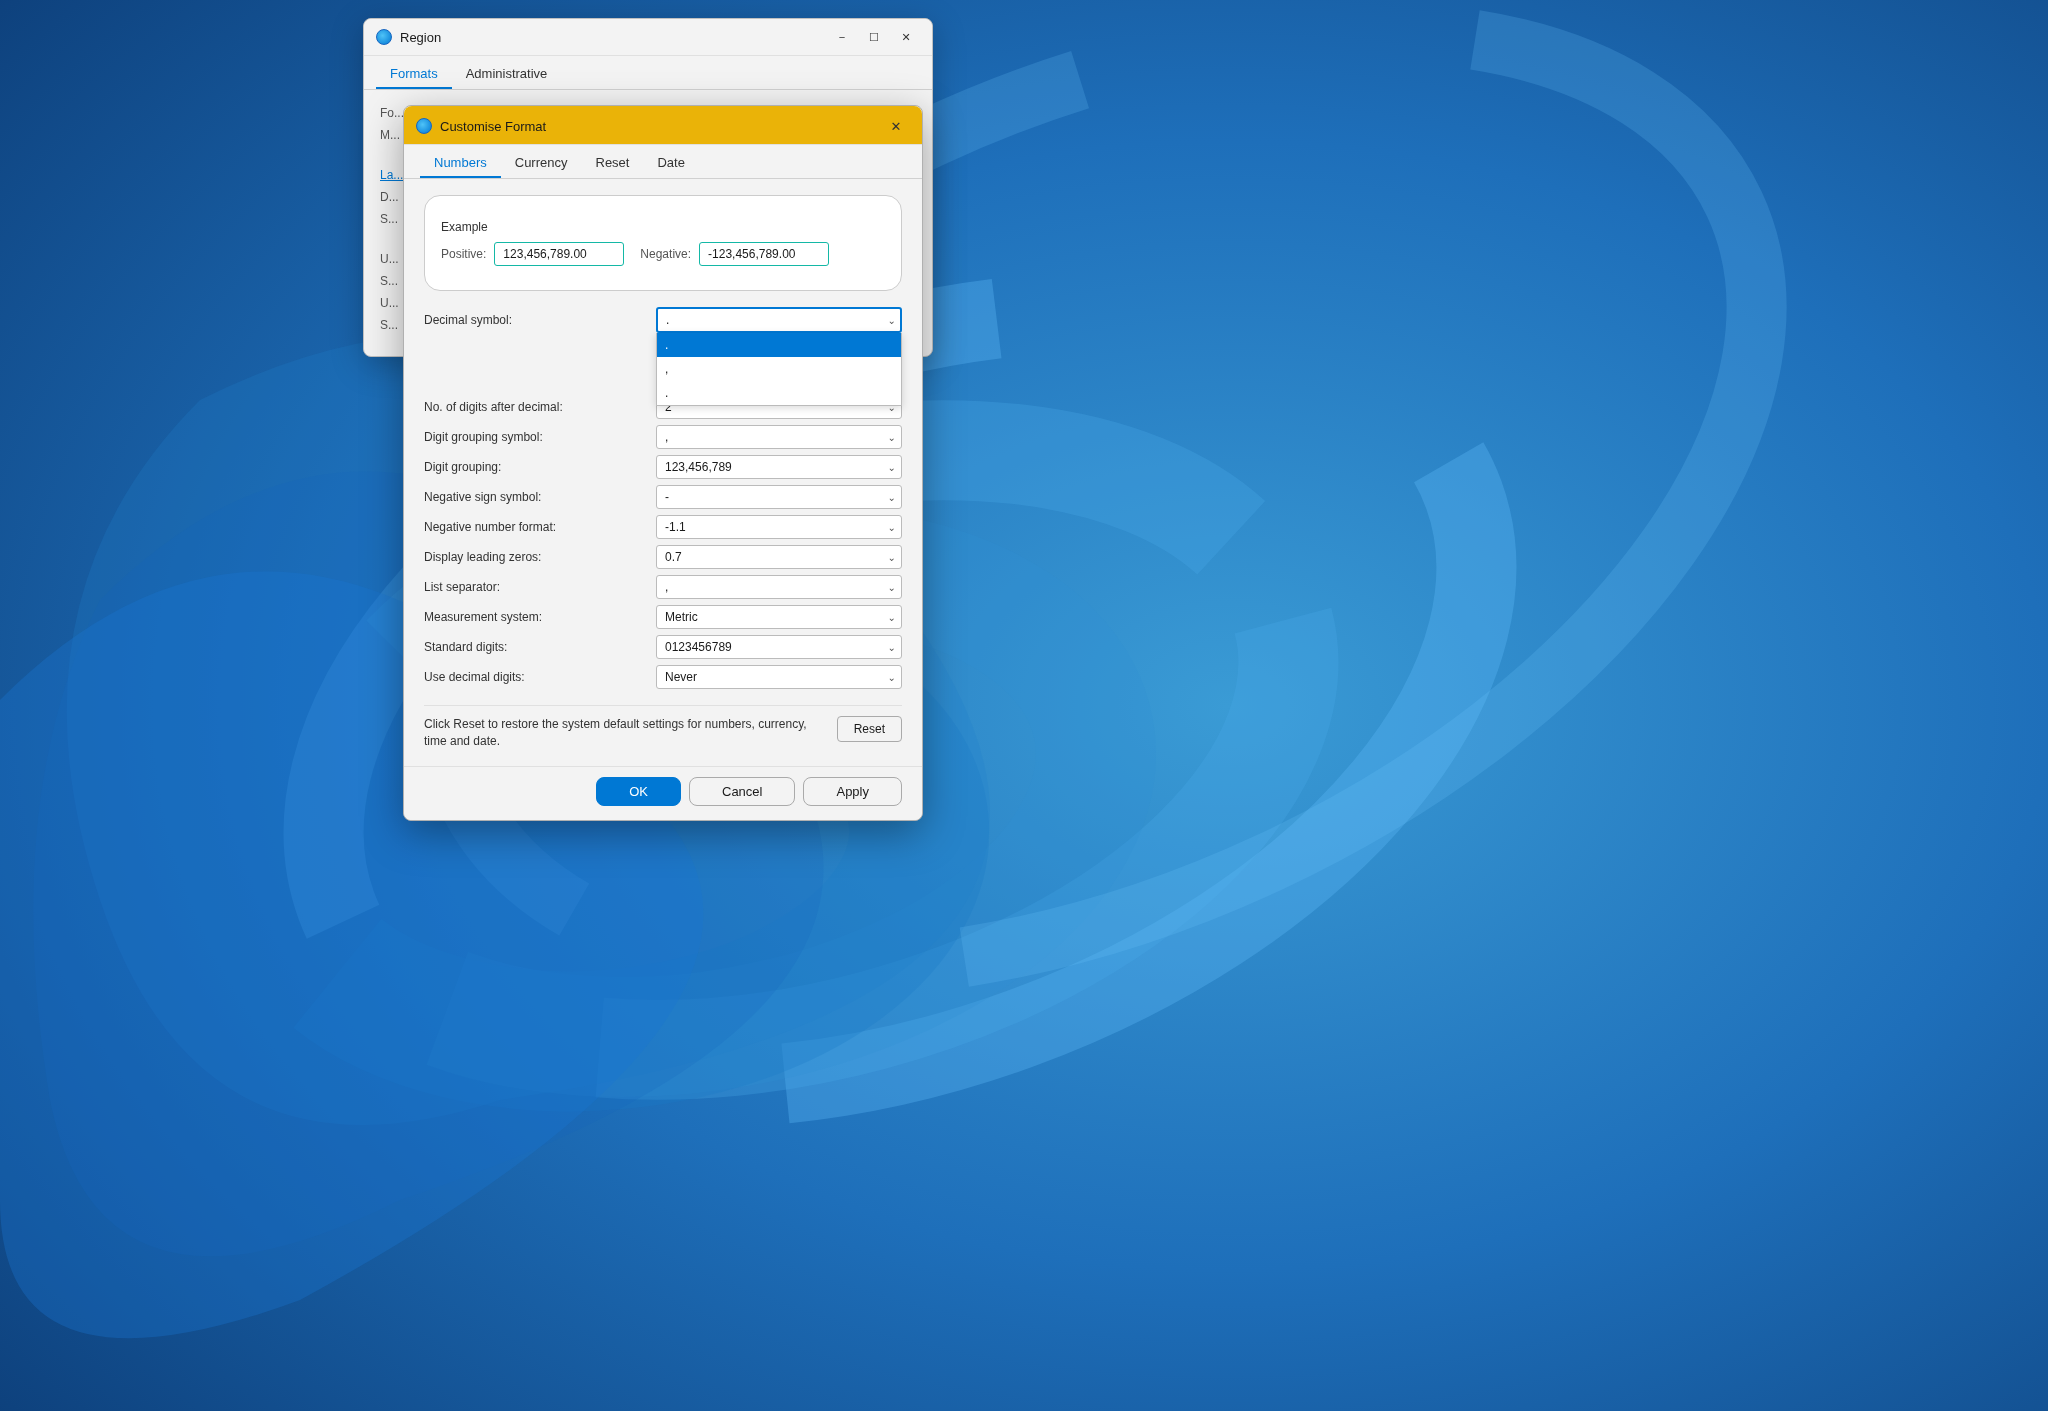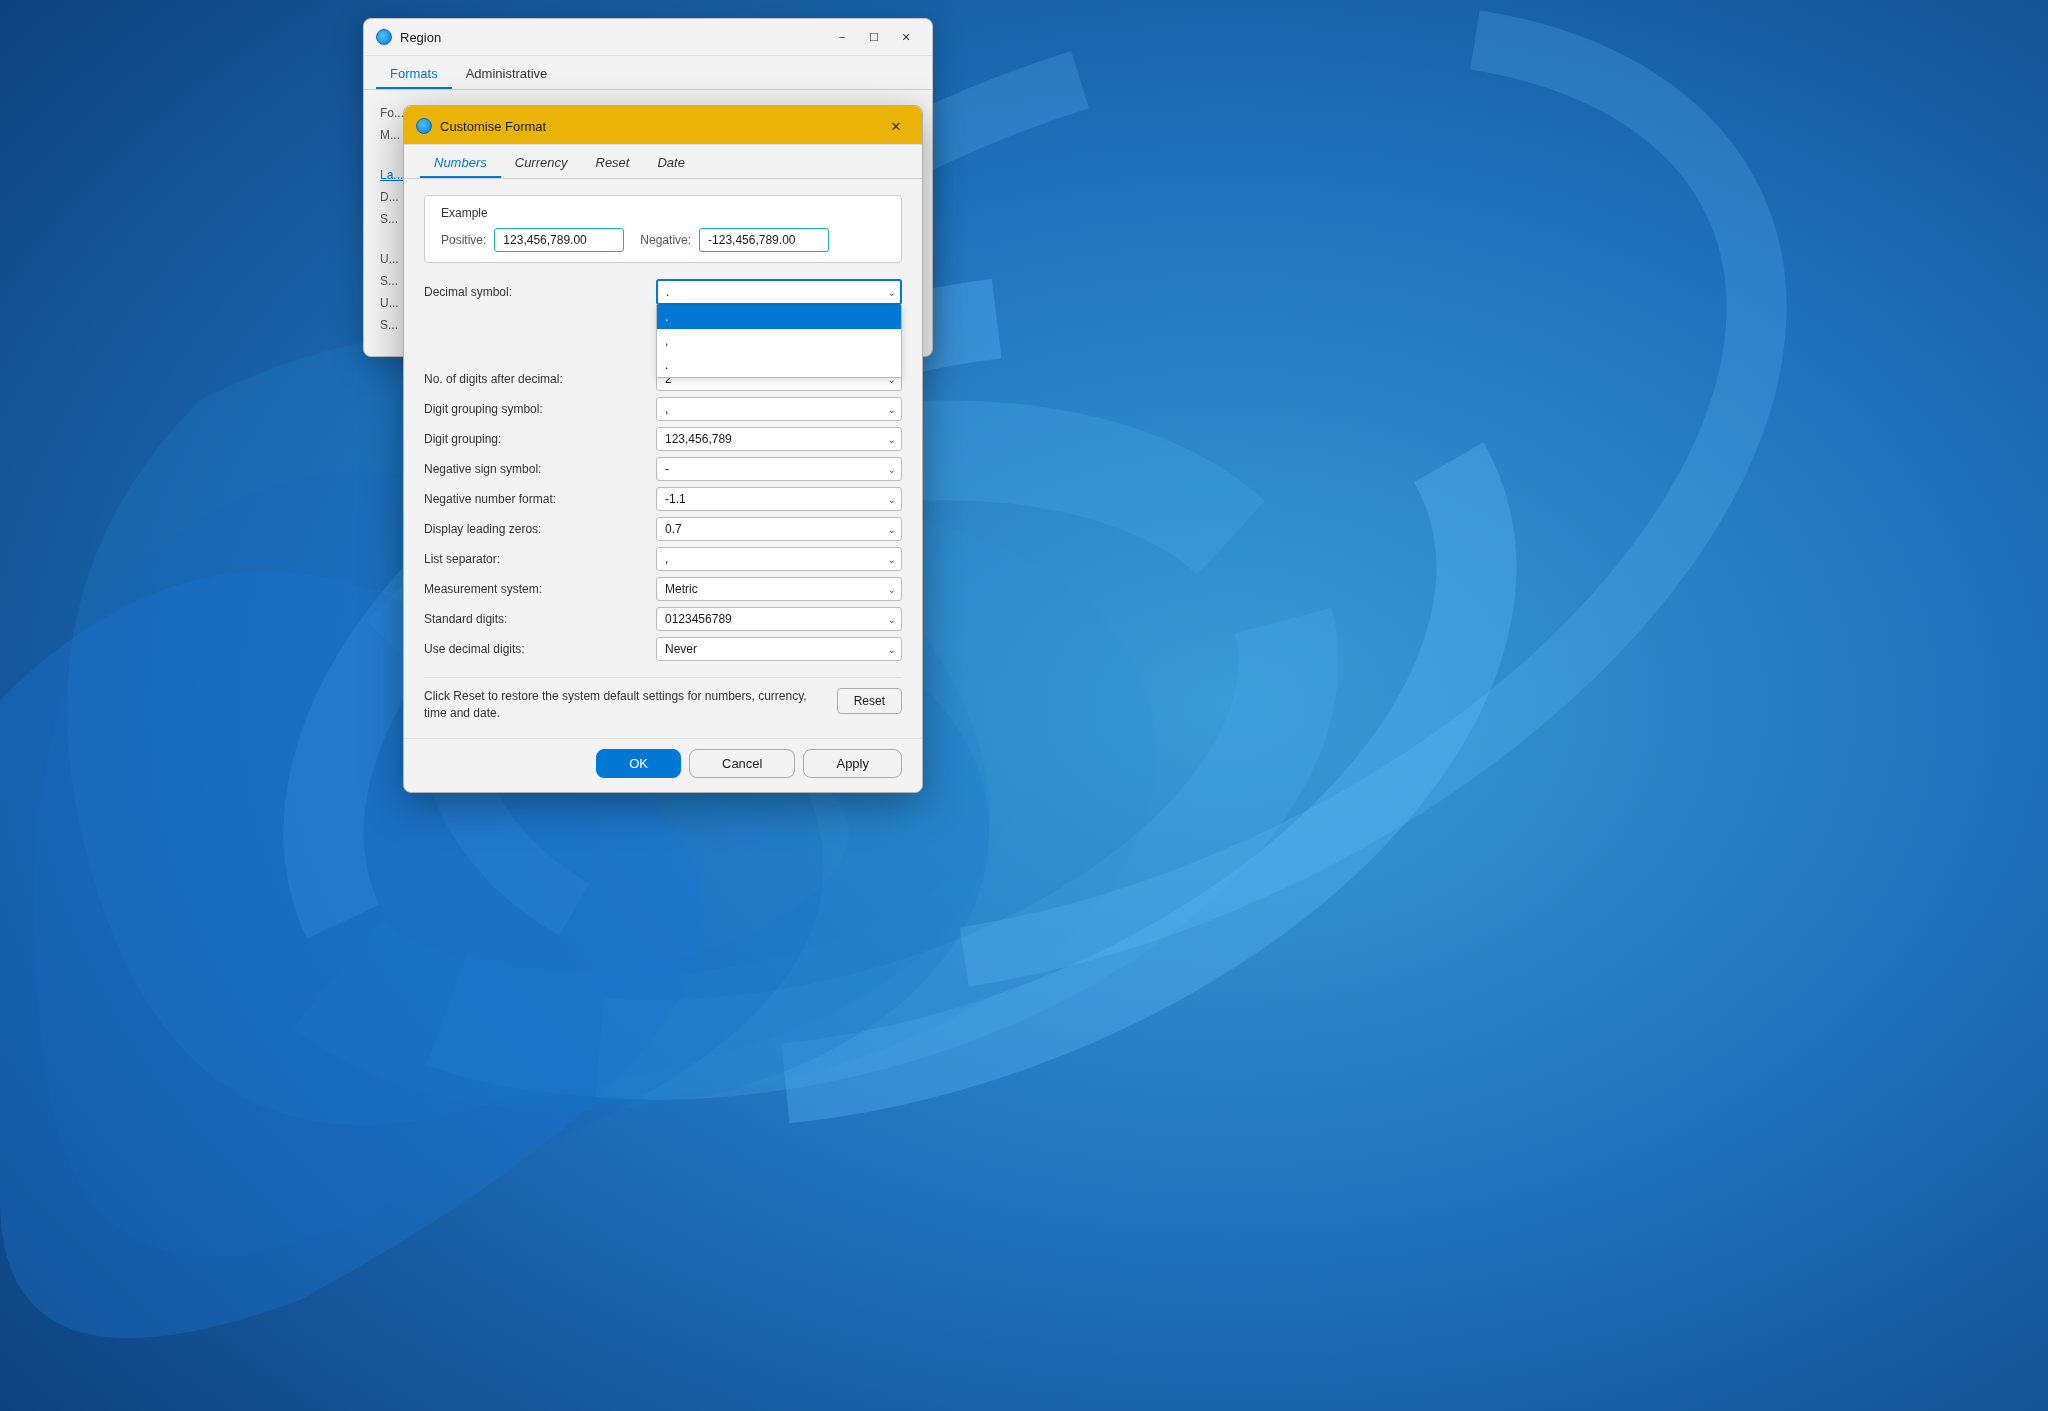--- a/index.html
+++ b/index.html
@@ -155,38 +155,37 @@
       background: #f3f3f3;
       border-bottom: 1px solid #d0d0d0;
     }
 
     .customize-tab {
       padding: 6px 14px;
       font-size: 13px;
       cursor: pointer;
       border-bottom: 2px solid transparent;
       color: #333;
-      font-style: italic;
     }
 
     .customize-tab.active {
       border-bottom: 2px solid #0078d4;
       color: #0078d4;
       font-weight: 500;
     }
 
     .customize-body {
       padding: 16px 20px;
     }
 
     
     .example-section {
       border: 1px solid #ccc;
-      border-radius: 4px;
-      padding: 10px 16px;
+      border-radius: 16px;
+      padding: 24px 16px;
       margin-bottom: 16px;
       background: white;
     }
 
     .example-label {
       font-size: 12px;
       color: #333;
       font-weight: 500;
       margin-bottom: 8px;
     }

